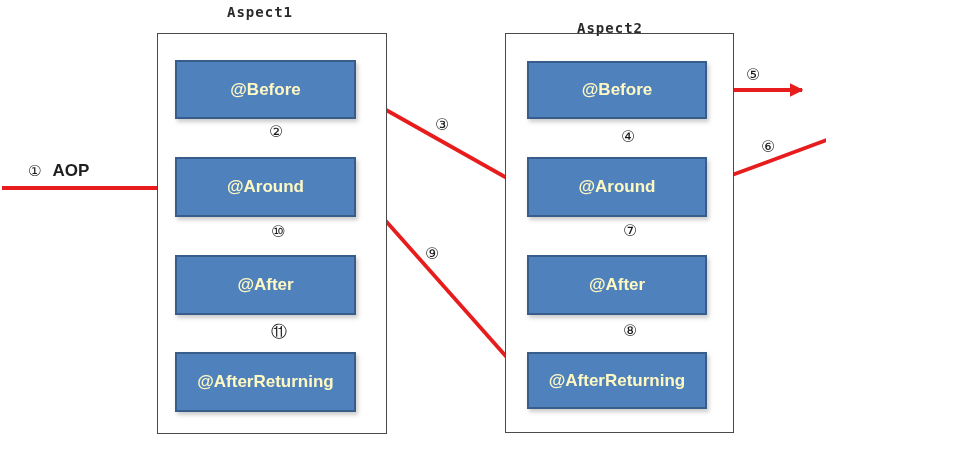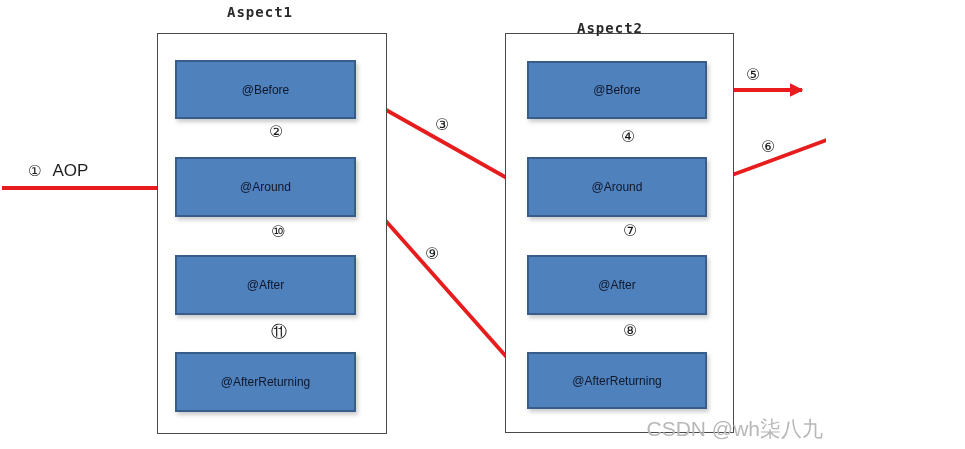--- a/index.html
+++ b/index.html
@@ -9,37 +9,37 @@
   }
   .panel{
     position:absolute;border:1px solid #4a4a4a;background:#ffffff;
   }
   .panel-title{
     position:absolute;font-family:"DejaVu Sans Mono",monospace;font-weight:bold;
     font-size:14px;color:#2a2a2a;letter-spacing:1px;white-space:nowrap;
   }
   .node{
     position:absolute;display:flex;align-items:center;justify-content:center;
-    background:#4f81bd;border:2px solid #385d8a;color:#0f172a;
-    font-weight:normal;font-size:12px;box-sizing:border-box;
+    background:#4f81bd;border:2px solid #385d8a;color:#fef9c3;
+    font-weight:bold;font-size:17px;box-sizing:border-box;
     box-shadow:2px 3px 4px rgba(110,110,110,0.35);white-space:nowrap;
   }
   .node.method{background:#c0504d;border-color:#8c3836;}
   .arrow-layer{position:absolute;left:0;top:0;pointer-events:none;}
   .arrow-layer line{stroke:#e71c1c;stroke-width:3.8;}
   .circ-num{
     position:absolute;font-size:16px;color:#1a1a1a;line-height:1;
     font-family:"DejaVu Sans",sans-serif;white-space:nowrap;
   }
   .entry-label{
     position:absolute;left:28px;top:161px;color:#1f1f1f;white-space:nowrap;
     display:flex;align-items:center;gap:11px;
   }
   .entry-label .num{font-size:15px;font-family:"DejaVu Sans",sans-serif;}
-  .entry-label .txt{font-size:17px;font-weight:400;}
+  .entry-label .txt{font-size:17px;font-weight:700;}
   .watermark{
     position:absolute;right:3px;bottom:6px;font-size:21px;color:#b8b8b8;
     white-space:nowrap;
   }
 </style>
 </head>
 <body>
 
 <div class="canvas">
 
@@ -88,15 +88,14 @@
   <span class="circ-num" style="left:435px;top:117px;">③</span>
   <span class="circ-num" style="left:621px;top:129px;">④</span>
   <span class="circ-num" style="left:746px;top:67px;">⑤</span>
   <span class="circ-num" style="left:761px;top:139px;">⑥</span>
   <span class="circ-num" style="left:623px;top:223px;">⑦</span>
   <span class="circ-num" style="left:623px;top:323px;">⑧</span>
   <span class="circ-num" style="left:425px;top:246px;">⑨</span>
   <span class="circ-num" style="left:271px;top:224px;">⑩</span>
   <span class="circ-num" style="left:271px;top:324px;">⑪</span>
 
-  <span class="watermark">CSDN @wh柒八九</span>
 
 </div>
 
 </body></html>

